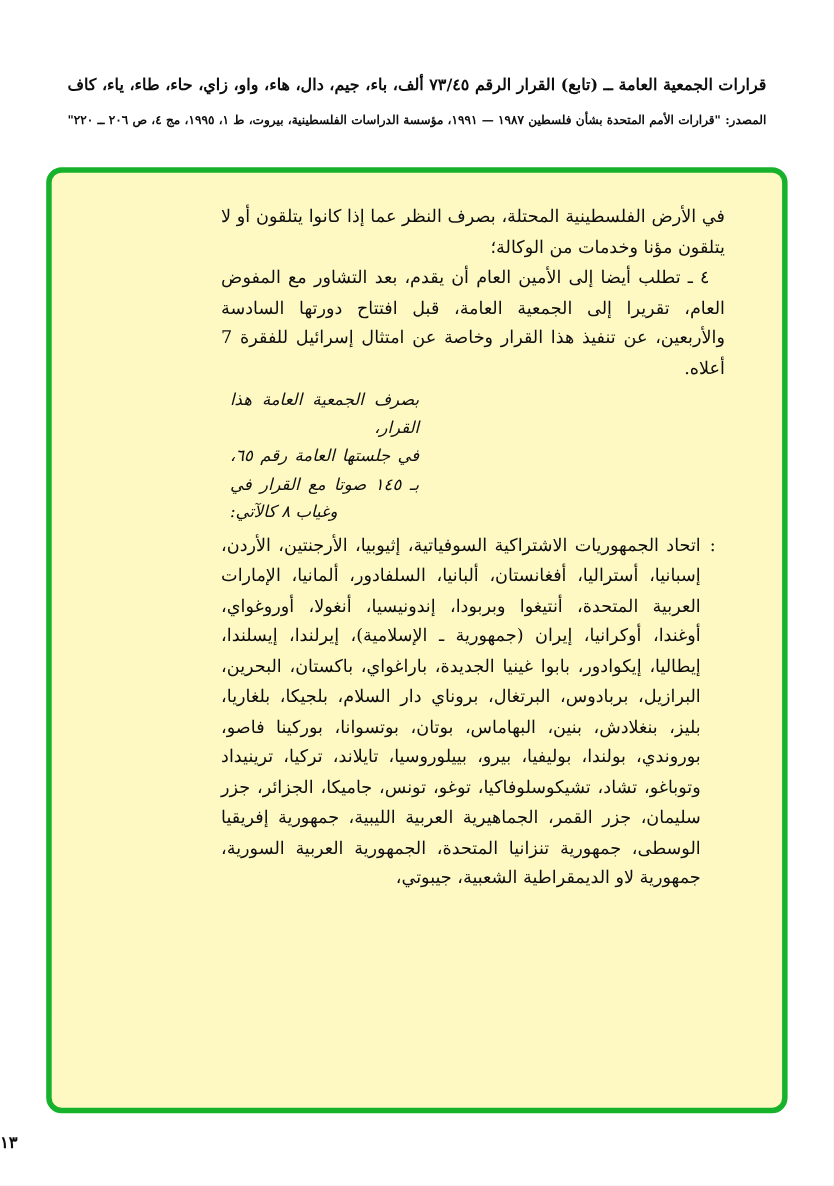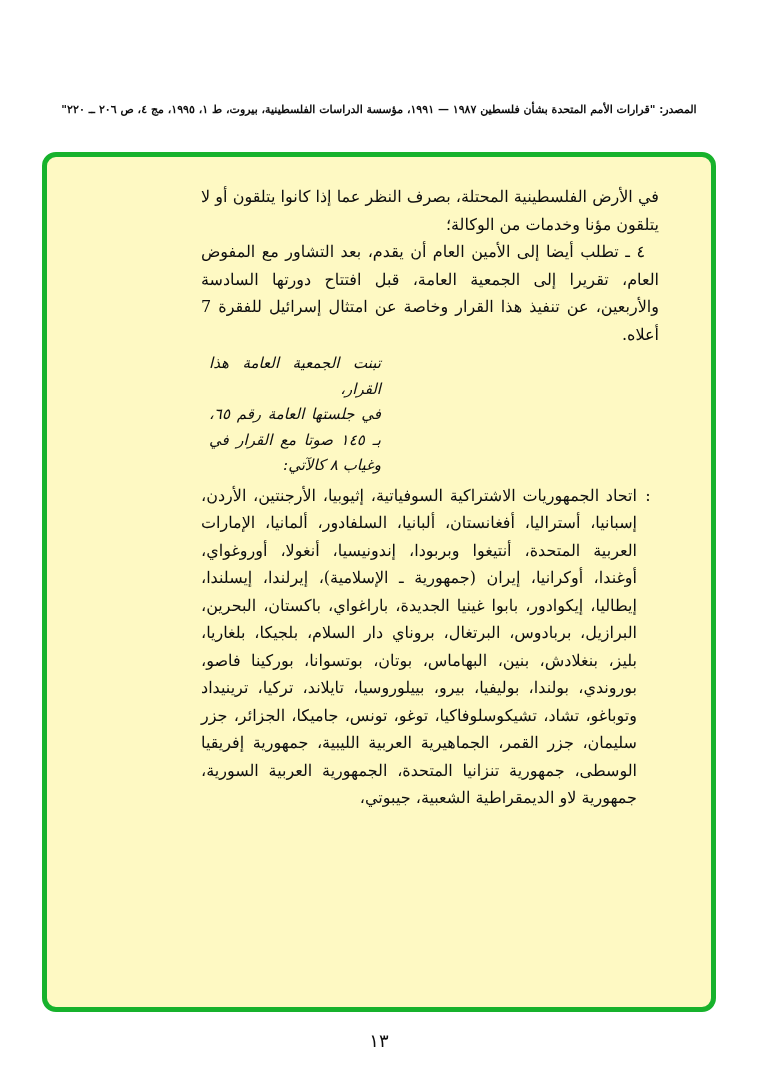--- a/index.html
+++ b/index.html
@@ -33,51 +33,52 @@
     text-align:justify;
   }
   .content p { margin:0; }
   .para-item4 { text-indent:14px; }
   .para-item4 .bold { font-weight:normal; }
   .voting-note {
     width:172px; margin:3px 278px 3px 0;
     font-style:italic; font-size:15px; line-height:25.5px;
   }
   .voting-note .jline { text-align:justify; text-align-last:justify; }
-  .voting-note .cline { text-align:right; }
+  .voting-note .cline { text-align:left; }
   .vote-row { display:flex; margin-top:3px; }
   .vote-label { flex:0 0 62px; white-space:nowrap; }
   .vote-colon { flex:0 0 22px; text-align:center; }
   .vote-countries { flex:1 1 auto; text-align:justify; }
   .page-number {
     position:absolute; top:1030px; left:0; right:0;
-    text-align:center; font-weight:normal; font-size:18px;
+    text-align:left; font-weight:bold; font-size:15px;
   }
 </style>
 </head>
 <body>
 
 <div class="page">
 
+  <div class="header-line">قرارات الجمعية العامة ــ (تابع) القرار الرقم ٧٣/٤٥ ألف، باء، جيم، دال، هاء، واو، زاي، حاء، طاء، ياء، كاف</div>
 
   <div class="source-line">المصدر: "قرارات الأمم المتحدة بشأن فلسطين ١٩٨٧ — ١٩٩١، مؤسسة الدراسات الفلسطينية، بيروت، ط ١، ١٩٩٥، مج ٤، ص ٢٠٦ ــ ٢٢٠"</div>
 
   <div class="res-box" style="border-color: rgb(23, 178, 44);">
     <div class="content">
 
       <p class="para-cont">في الأرض الفلسطينية المحتلة، بصرف النظر عما إذا كانوا يتلقون أو لا يتلقون مؤنا وخدمات من الوكالة؛</p>
 
       <p class="para-item4">
         <span>٤ ـ</span>
         <span class="bold">تطلب أيضا</span>
         <span>إلى الأمين العام أن يقدم، بعد التشاور مع المفوض العام، تقريرا إلى الجمعية العامة، قبل افتتاح دورتها السادسة والأربعين، عن تنفيذ هذا القرار وخاصة عن امتثال إسرائيل للفقرة 7 أعلاه.</span>
       </p>
 
       <div class="voting-note">
-        <div class="jline">تبنت الجمعية العامة هذا القرار،</div>
+        <div class="jline">بصرف الجمعية العامة هذا القرار،</div>
         <div class="jline">في جلستها العامة رقم ٦٥،</div>
         <div class="jline">بـ ١٤٥ صوتا مع القرار في</div>
         <div class="cline">وغياب ٨ كالآتي:</div>
       </div>
 
       <div class="vote-row">
         <span class="vote-colon">:</span>
         <span class="vote-countries">اتحاد الجمهوريات الاشتراكية السوفياتية، إثيوبيا، الأرجنتين، الأردن، إسبانيا، أستراليا، أفغانستان، ألبانيا، السلفادور، ألمانيا، الإمارات العربية المتحدة، أنتيغوا وبربودا، إندونيسيا، أنغولا، أوروغواي، أوغندا، أوكرانيا، إيران (جمهورية ـ الإسلامية)، إيرلندا، إيسلندا، إيطاليا، إيكوادور، بابوا غينيا الجديدة، باراغواي، باكستان، البحرين، البرازيل، بربادوس، البرتغال، بروناي دار السلام، بلجيكا، بلغاريا، بليز، بنغلادش، بنين، البهاماس، بوتان، بوتسوانا، بوركينا فاصو، بوروندي، بولندا، بوليفيا، بيرو، بييلوروسيا، تايلاند، تركيا، ترينيداد وتوباغو، تشاد، تشيكوسلوفاكيا، توغو، تونس، جاميكا، الجزائر، جزر سليمان، جزر القمر، الجماهيرية العربية الليبية، جمهورية إفريقيا الوسطى، جمهورية تنزانيا المتحدة، الجمهورية العربية السورية، جمهورية لاو الديمقراطية الشعبية، جيبوتي،</span>
       </div>
 

